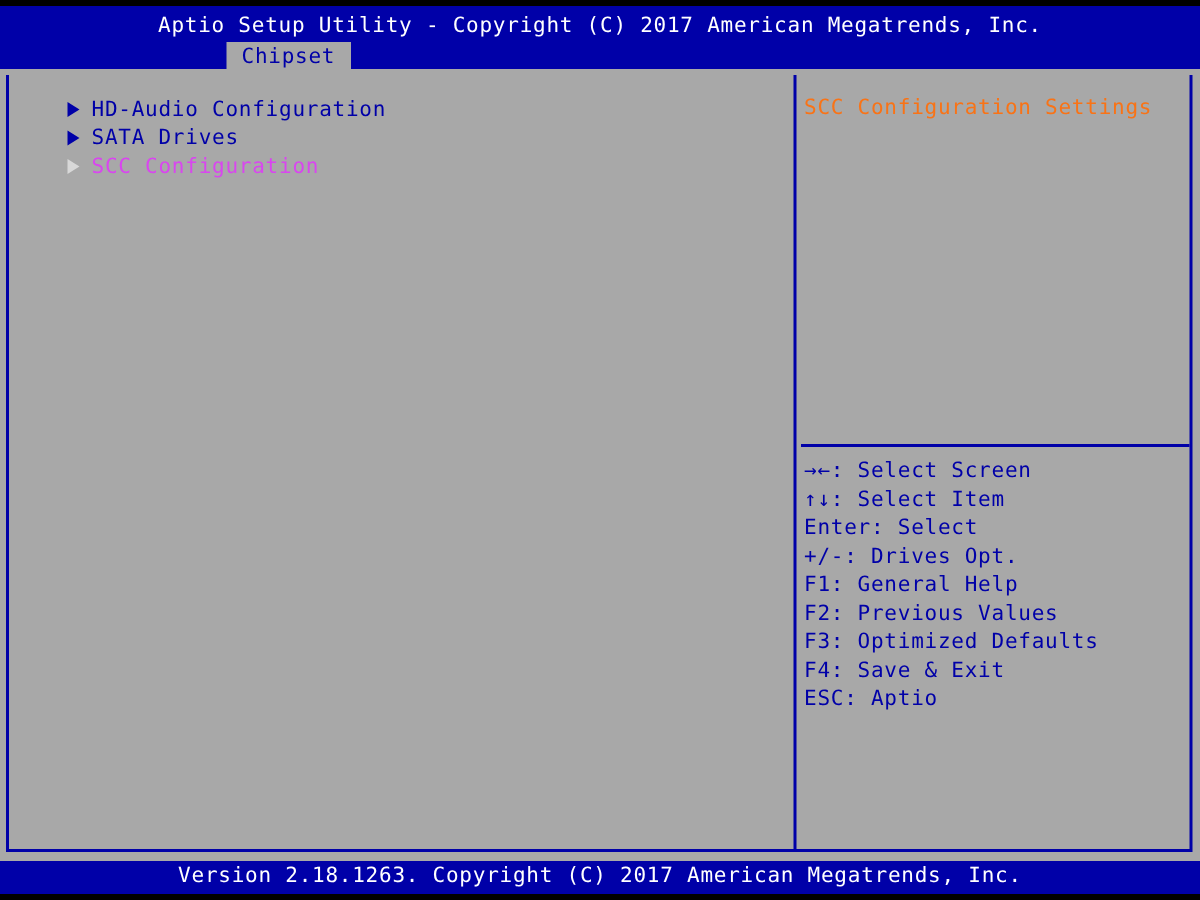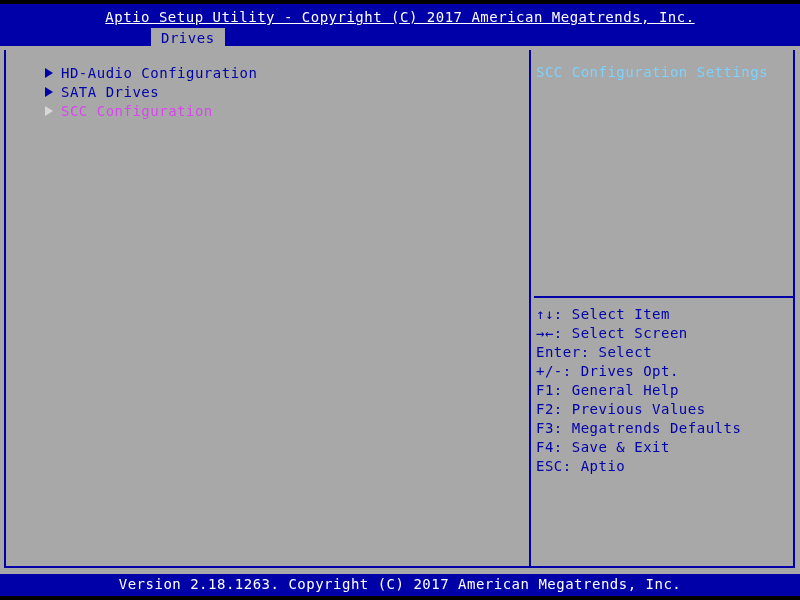--- a/index.html
+++ b/index.html
@@ -29,21 +29,20 @@
     background: #0000a8;
   }
   #title-text {
     position: absolute;
     left: 0;
     top: 5px;
     width: 800px;
     text-align: center;
     color: #ffffff;
     white-space: pre;
-    text-decoration: underline;
   }
   #tab-strip {
     position: absolute;
     left: 0;
     top: 24px;
     width: 800px;
     height: 20px;
   }
   #tab-chipset {
     position: absolute;
@@ -113,21 +112,21 @@
   .menu-item.selected .lbl {
     color: #d946ef;
   }
 
   
   #help-title {
     position: absolute;
     left: 536px;
     top: 63px;
     width: 256px;
-    color: #7dd3fc;
+    color: #f97316;
     white-space: pre-wrap;
     line-height: 19px;
   }
   #help-keys {
     position: absolute;
     left: 536px;
     top: 305px;
     width: 256px;
   }
   .help-key-row {
@@ -157,21 +156,21 @@
   }
 </style>
 </head>
 <body>
 
 <div id="screen">
 
   <div id="header">
     <div id="title-text">Aptio Setup Utility - Copyright (C) 2017 American Megatrends, Inc.</div>
     <div id="tab-strip">
-      <div id="tab-chipset">Drives</div>
+      <div id="tab-chipset">Chipset</div>
     </div>
   </div>
 
   <div id="body-area"></div>
 
   <div class="frame-line" id="frame-left"></div>
   <div class="frame-line" id="frame-right"></div>
   <div class="frame-line" id="frame-bottom"></div>
   <div class="frame-line" id="frame-mid"></div>
   <div class="frame-line" id="help-divider"></div>
@@ -191,27 +190,27 @@
     <div class="menu-item selected">
       <span class="tri"></span>
       <span class="lbl">SCC Configuration</span>
     </div>
 
   </div>
 
   <div id="help-title">SCC Configuration Settings</div>
 
   <div id="help-keys">
+    <div class="help-key-row">→←: Select Screen</div>
     <div class="help-key-row">↑↓: Select Item</div>
-    <div class="help-key-row">→←: Select Screen</div>
     <div class="help-key-row">Enter: Select</div>
     <div class="help-key-row">+/-: Drives Opt.</div>
     <div class="help-key-row">F1: General Help</div>
     <div class="help-key-row">F2: Previous Values</div>
-    <div class="help-key-row">F3: Megatrends Defaults</div>
+    <div class="help-key-row">F3: Optimized Defaults</div>
     <div class="help-key-row">F4: Save &amp; Exit</div>
     <div class="help-key-row">ESC: Aptio</div>
   </div>
 
   <div id="footer">
     <div id="footer-text">Version 2.18.1263. Copyright (C) 2017 American Megatrends, Inc.</div>
   </div>
 
 </div>
 

